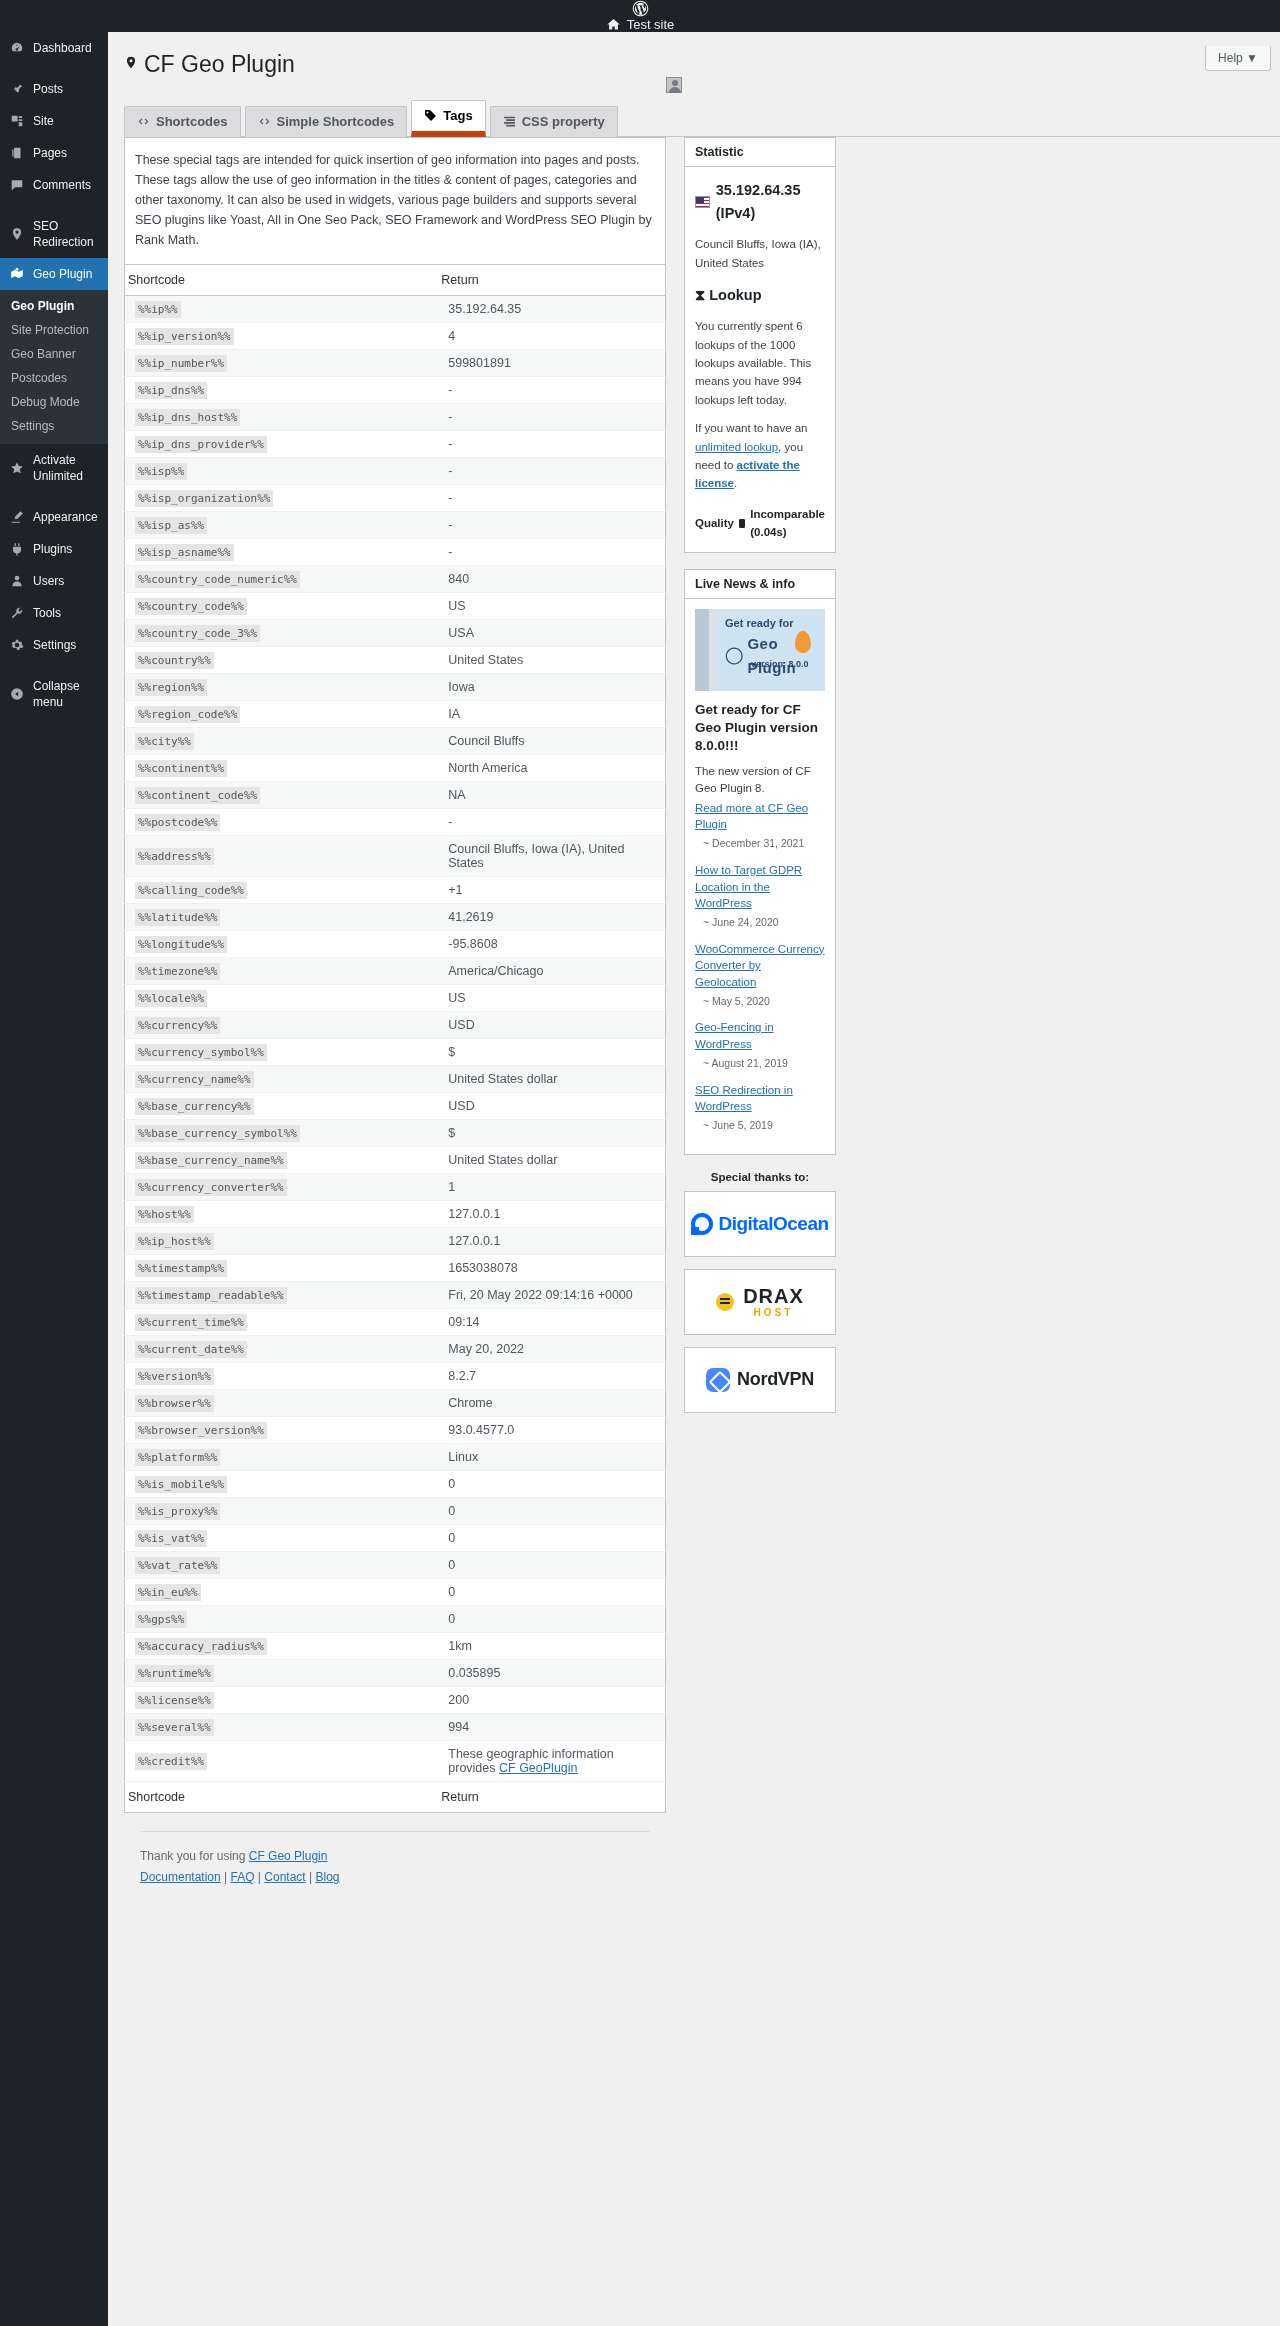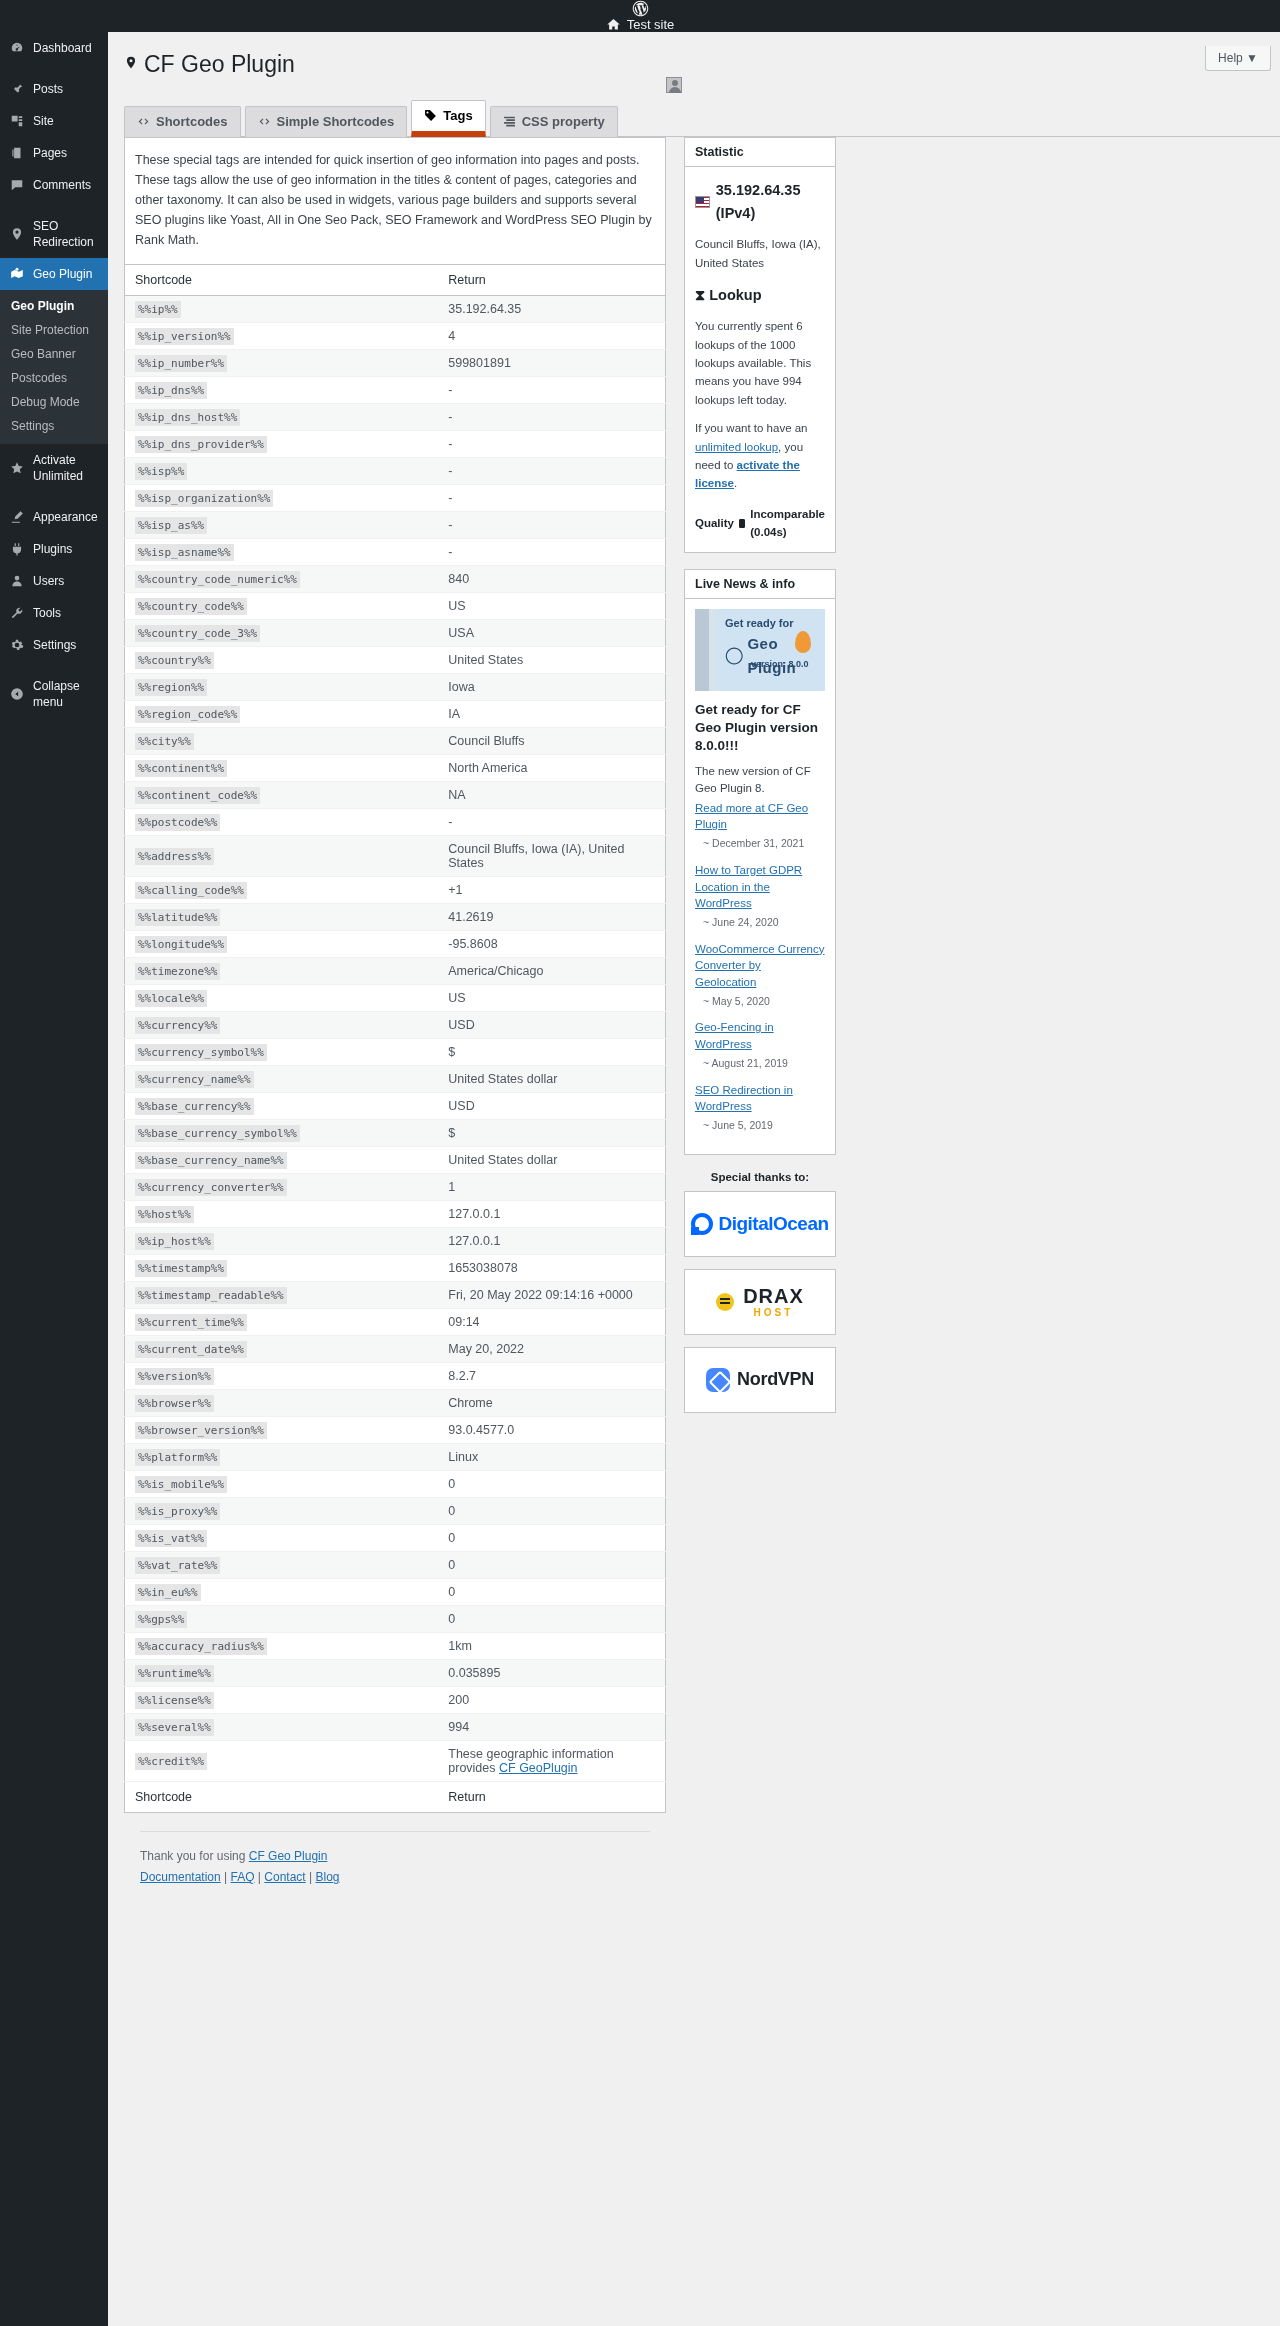--- a/index.html
+++ b/index.html
@@ -77,21 +77,21 @@
   .cols { display:flex; align-items:flex-start; padding:0 16px; gap:18px; }
   .col-main { width:542px; flex:0 0 542px; }
   .col-side { width:152px; flex:0 0 152px; }
 
   .panel { background:#fff; border:1px solid #c3c4c7; }
   .intro { padding:12px 10px 14px 10px; line-height:1.6; font-size:12.5px; color:#3c434a; }
 
   table.tags { width:100%; border-collapse:collapse; background:#fff;
                border:1px solid #c3c4c7; border-top:none; }
   table.tags th { text-align:left; font-weight:400; font-size:12.5px; color:#2c3338;
-                  padding:8px 10px; border-bottom:1px solid #c3c4c7; }
+                  padding:8px 3px; border-bottom:1px solid #c3c4c7; }
   table.tags thead th { border-bottom:1px solid #c3c4c7; }
   table.tags tfoot th { border-top:1px solid #c3c4c7; border-bottom:none; }
   table.tags td { padding:6px 10px; font-size:12.5px; color:#50575e; vertical-align:middle;
                   border-bottom:1px solid #f0f0f1; }
   table.tags tbody tr:nth-child(odd) { background:#f6f7f7; }
   table.tags tbody tr:nth-child(even) { background:#fff; }
   .col-sc { width:58%; }
   code.sc { font-family:"DejaVu Sans Mono", monospace; font-size:11px; background:#e5e5e5;
             padding:2px 3px; color:#50575e; white-space:nowrap; }
   a { color:#2271b1; }

